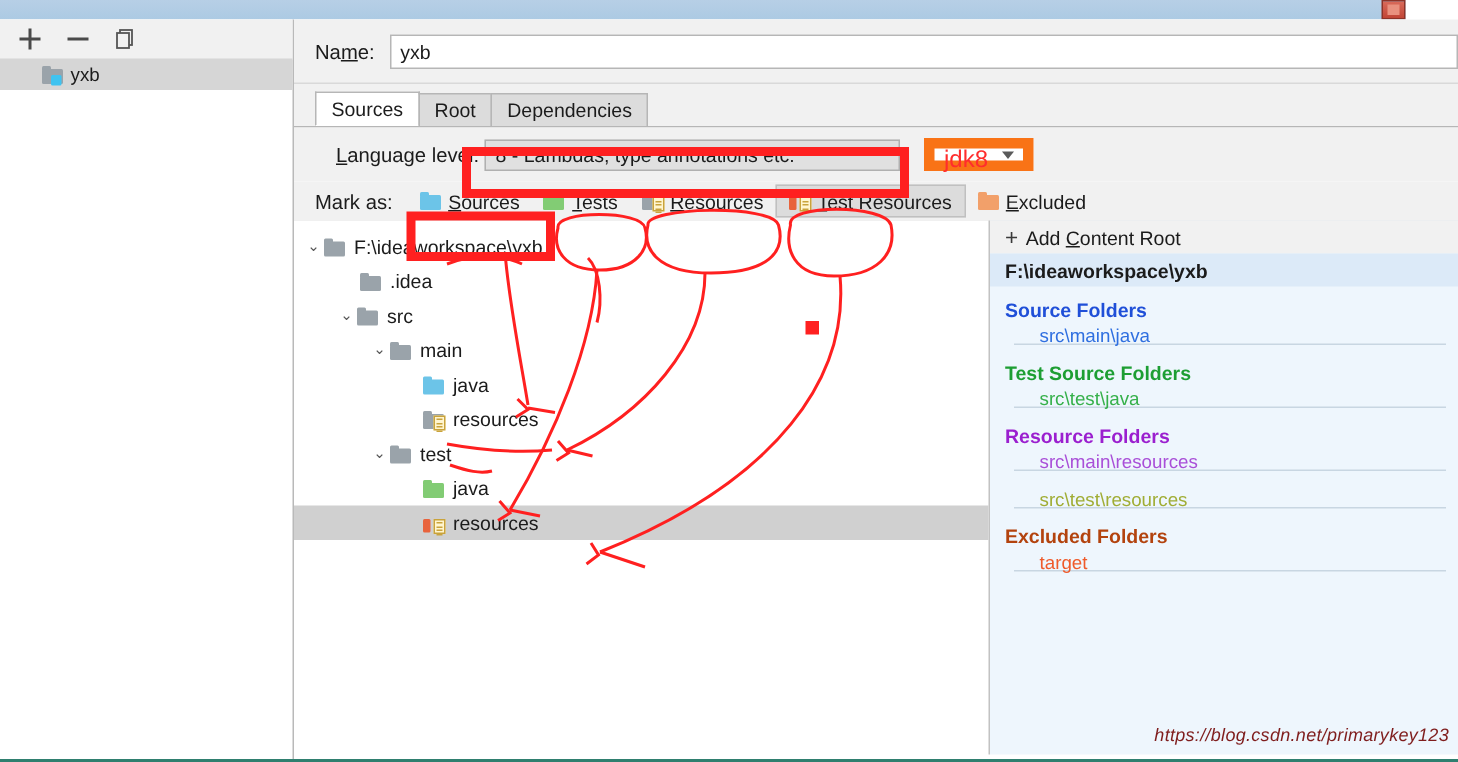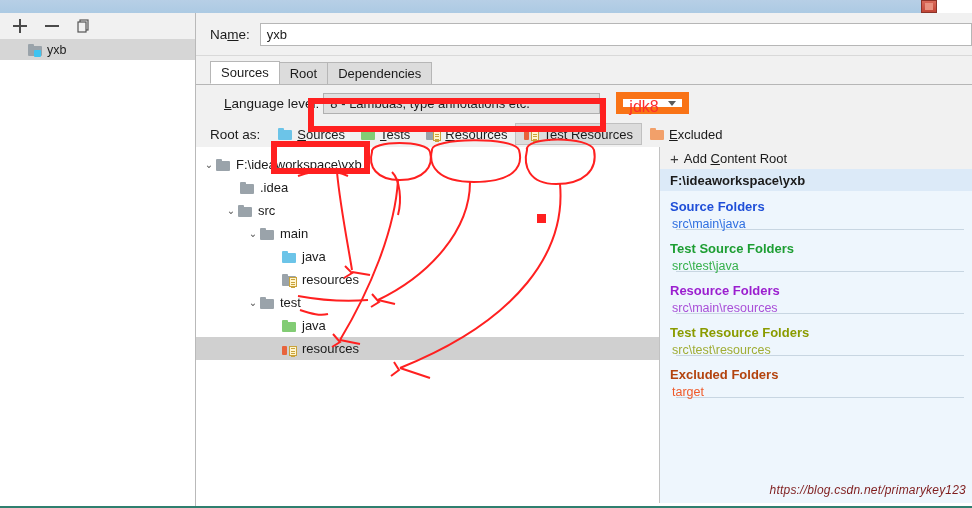--- a/index.html
+++ b/index.html
@@ -99,21 +99,21 @@
   .tlbl{margin-left:6px;}
 
   .detail{flex:1;background:#eef6fd;position:relative;box-sizing:border-box;}
   .detail-head{height:22px;background:#f1f1f1;display:flex;align-items:center;
                padding-left:10px;font-size:13px;box-sizing:border-box;}
   .plus-g{font-size:15px;margin-right:5px;color:#3a3a3a;line-height:1;}
   .d-path{height:22px;background:#dceaf8;display:flex;align-items:center;
           padding-left:10px;font-weight:bold;font-size:13px;box-sizing:border-box;}
   .d-group{margin-top:7px;}
   .d-title{padding-left:10px;font-weight:bold;font-size:13px;line-height:17px;}
-  .d-item{padding-left:12px;font-size:12.5px;line-height:18px;position:relative;}
+  .d-item{padding-left:33px;font-size:12.5px;line-height:18px;position:relative;}
   .d-item span.txt{position:relative;z-index:2;background:transparent;}
   .d-item::after{content:"";position:absolute;left:16px;right:8px;bottom:3px;
                  height:1px;background:#c8d6e2;}
 
   .watermark{position:absolute;right:6px;bottom:6px;color:#7f1d1d;font-size:12px;
              letter-spacing:.2px;font-style:italic;}
 
   
   .anno{position:absolute;left:0;top:0;width:972px;height:508px;pointer-events:none;}
 </style>
@@ -170,21 +170,21 @@
       <div class="lang-combo">
         <span>8 - Lambdas, type annotations etc.</span>
       </div>
       <div class="jdk-combo">
         <span class="jdk-text">jdk8</span>
         <span class="chev"></span>
       </div>
     </div>
 
     <div class="mark-row">
-      <span class="mark-lbl">Root as:</span>
+      <span class="mark-lbl">Mark as:</span>
 
       <div class="mark-btn">
         <span class="fi fi-blue">
             <span class="tabt"></span>
             <span class="body"></span>
           </span>
         <span><span class="u">S</span><span>ources</span></span>
       </div>
 
       <div class="mark-btn">
@@ -339,21 +339,20 @@
           <div class="d-title" style="color:#1d9e33">Test Source Folders</div>
           <div class="d-item"><span class="txt" style="color:#35b04a">src\test\java</span></div>
         </div>
 
         <div class="d-group">
           <div class="d-title" style="color:#9b1fcf">Resource Folders</div>
           <div class="d-item"><span class="txt" style="color:#a94fd8">src\main\resources</span></div>
         </div>
 
         <div class="d-group">
-          <div class="d-title" style="color:#8a9b00">Test Resource Folders</div>
           <div class="d-item"><span class="txt" style="color:#a0ad35">src\test\resources</span></div>
         </div>
 
         <div class="d-group">
           <div class="d-title" style="color:#b3430e">Excluded Folders</div>
           <div class="d-item"><span class="txt" style="color:#ef5a2a">target</span></div>
         </div>
 
         <div class="watermark">https://blog.csdn.net/primarykey123</div>
       </div>

